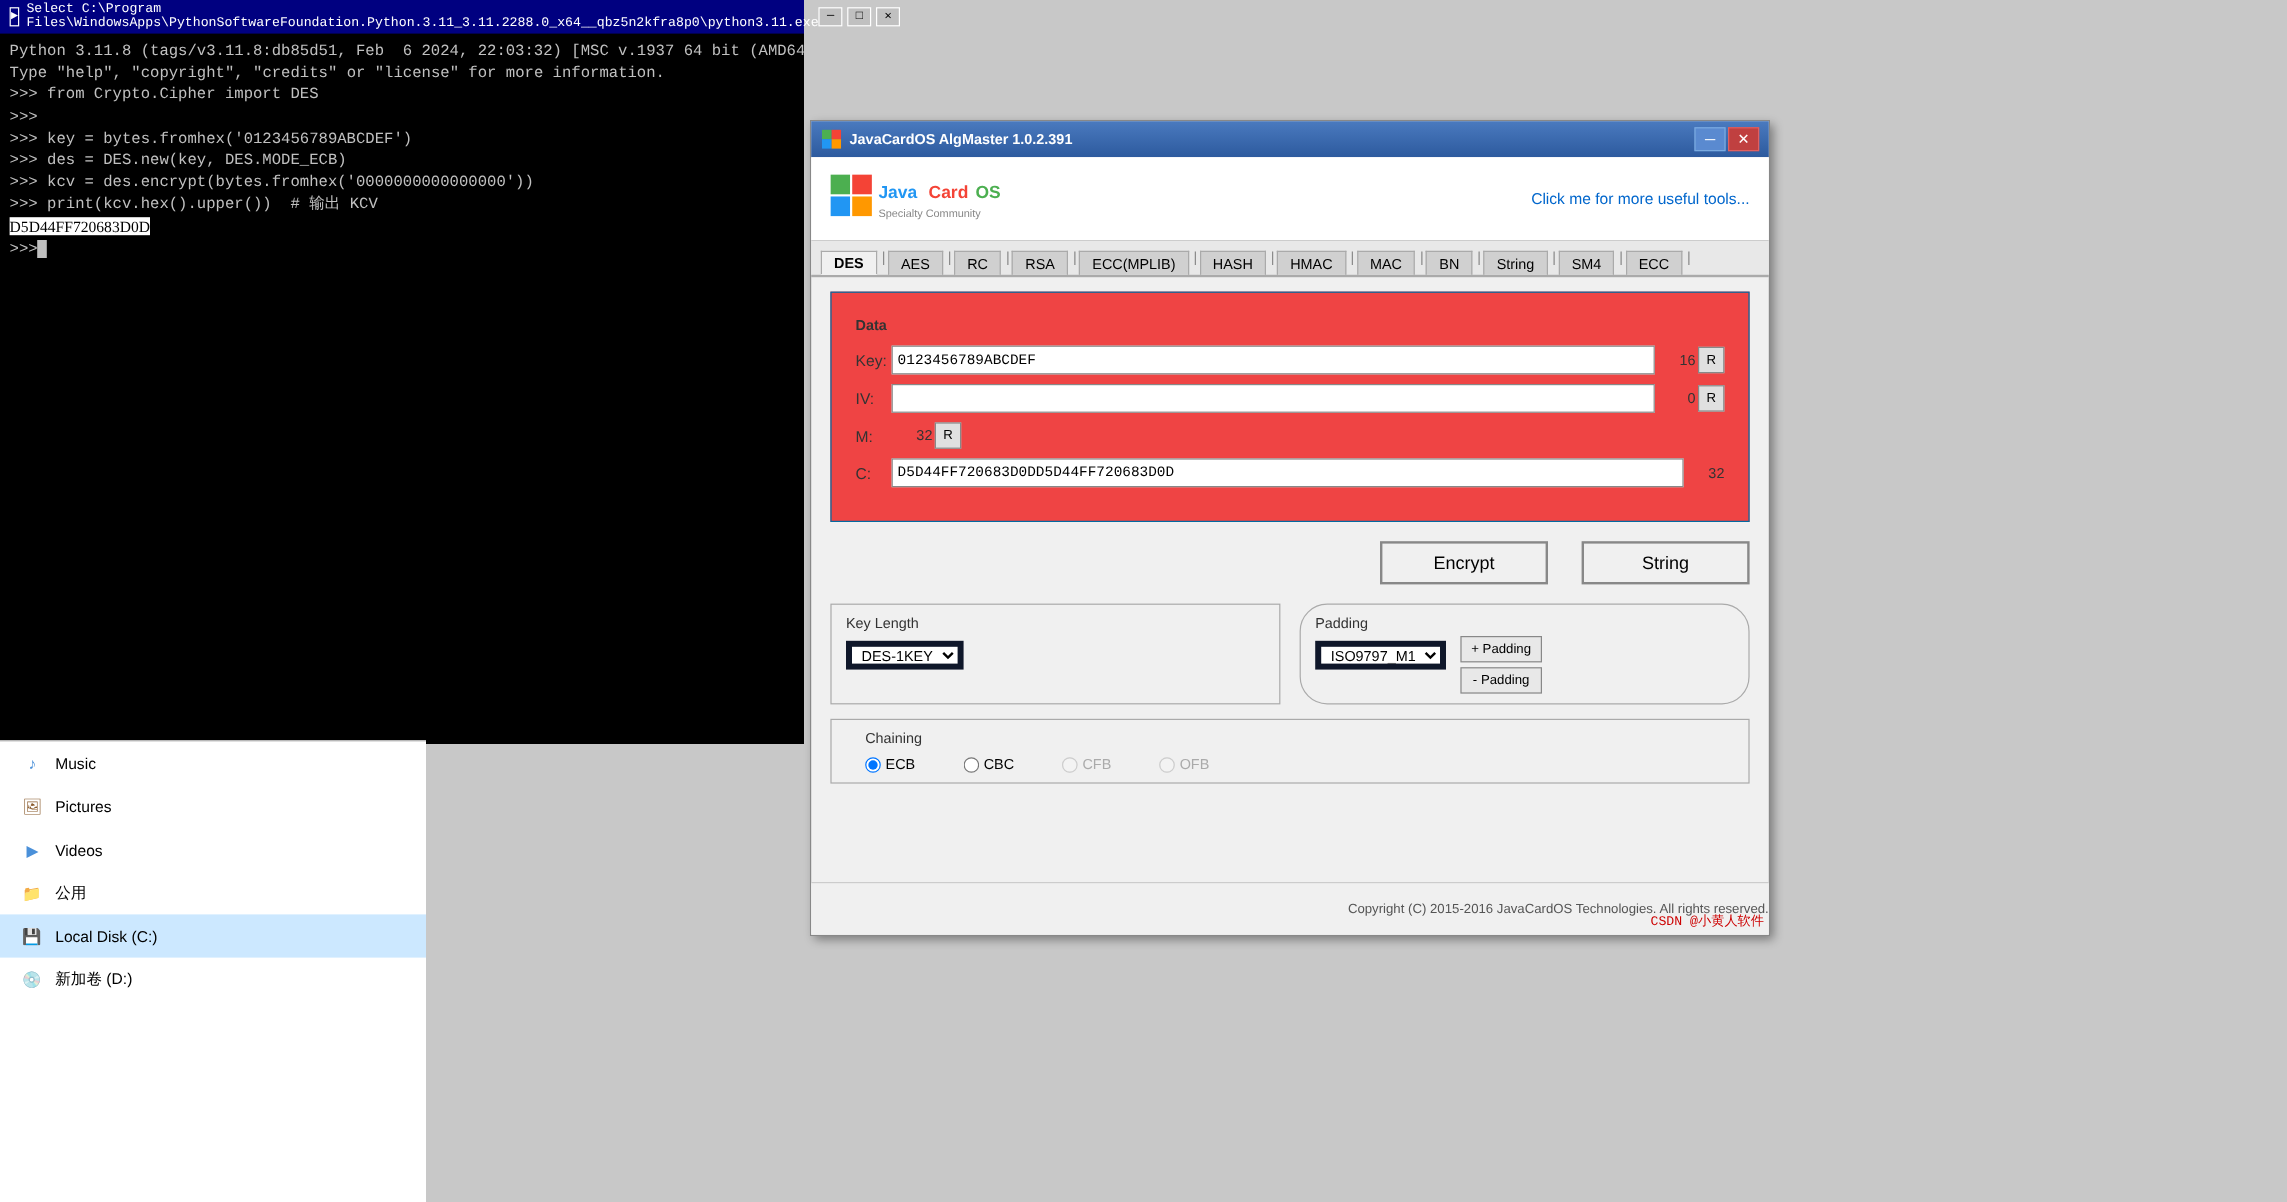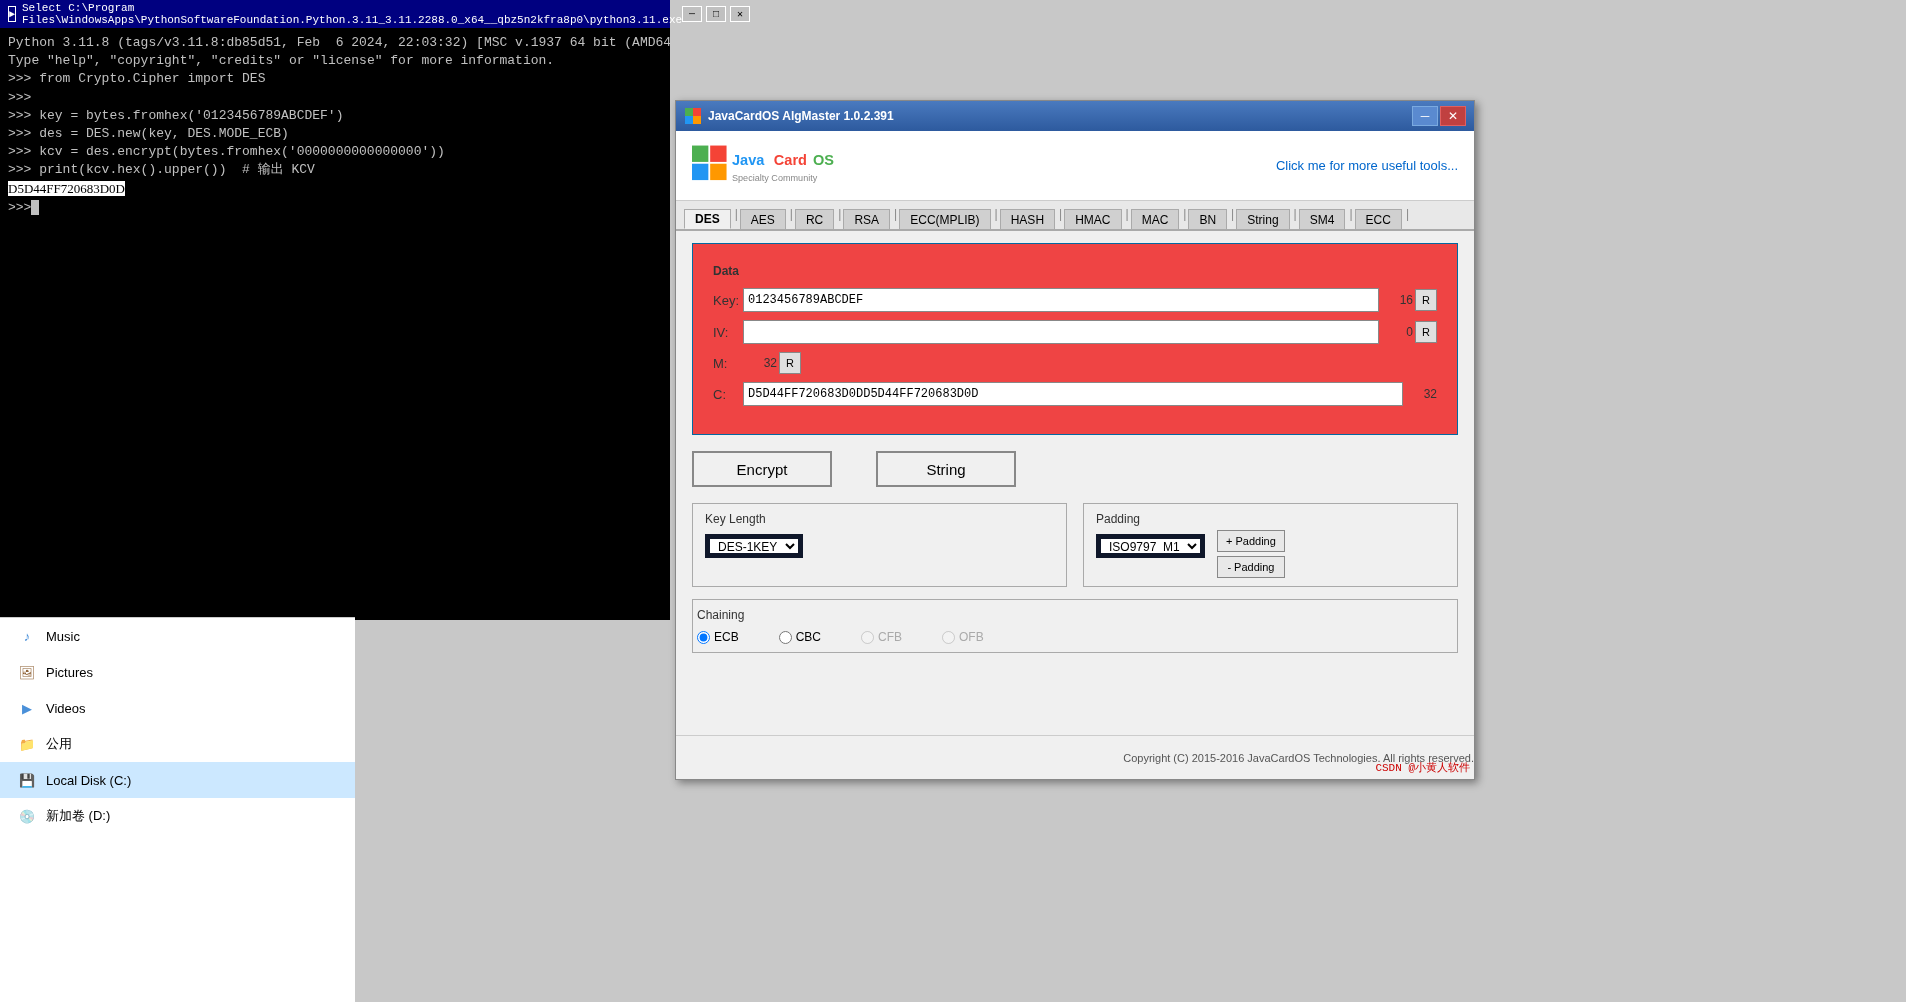--- a/index.html
+++ b/index.html
@@ -224,22 +224,22 @@
       border: 1px solid #888;
       font-size: 11px;
       cursor: pointer;
       display: flex; align-items: center; justify-content: center;
       margin-left: 2px;
     }
 
     
     .action-buttons {
       display: flex;
-      justify-content: flex-start;
-      gap: 44px;
+      justify-content: flex-end;
+      gap: 28px;
       margin: 16px 0;
     }
     .action-btn {
       width: 140px; height: 36px;
       background: #f0f0f0;
       border: 2px solid #888;
       font-size: 15px;
       cursor: pointer;
       display: flex; align-items: center; justify-content: center;
     }
@@ -278,21 +278,21 @@
       background: #e8e8e8;
       border: 1px solid #888;
       font-size: 11px;
       cursor: pointer;
       padding: 0 8px;
     }
 
     
     .chaining-group {
       border: 1px solid #aaa;
-      padding: 8px 4px;
+      padding: 8px 28px;
       margin-bottom: 12px;
     }
     .chaining-title {
       font-size: 12px;
       color: #333;
       margin-bottom: 8px;
     }
     .chaining-options {
       display: flex;
       gap: 40px;
@@ -517,21 +517,21 @@
     <div class="options-row">
       <div class="options-group">
         <div class="options-group-title">Key Length</div>
         <select class="options-select">
           <option>DES-1KEY</option>
           <option>DES-2KEY</option>
           <option>DES-3KEY</option>
         </select>
       </div>
 
-      <div class="options-group" style="display:flex; gap:12px; align-items:flex-start;">
+      <div class="options-group" style="display:flex; gap:12px; align-items:flex-start;border-radius:23px;">
         <div>
           <div class="options-group-title">Padding</div>
           <select class="options-select">
             <option>ISO9797_M1</option>
             <option>ISO9797_M2</option>
             <option>PKCS5</option>
             <option>None</option>
           </select>
         </div>
         <div class="padding-buttons" style="margin-top:18px;">

